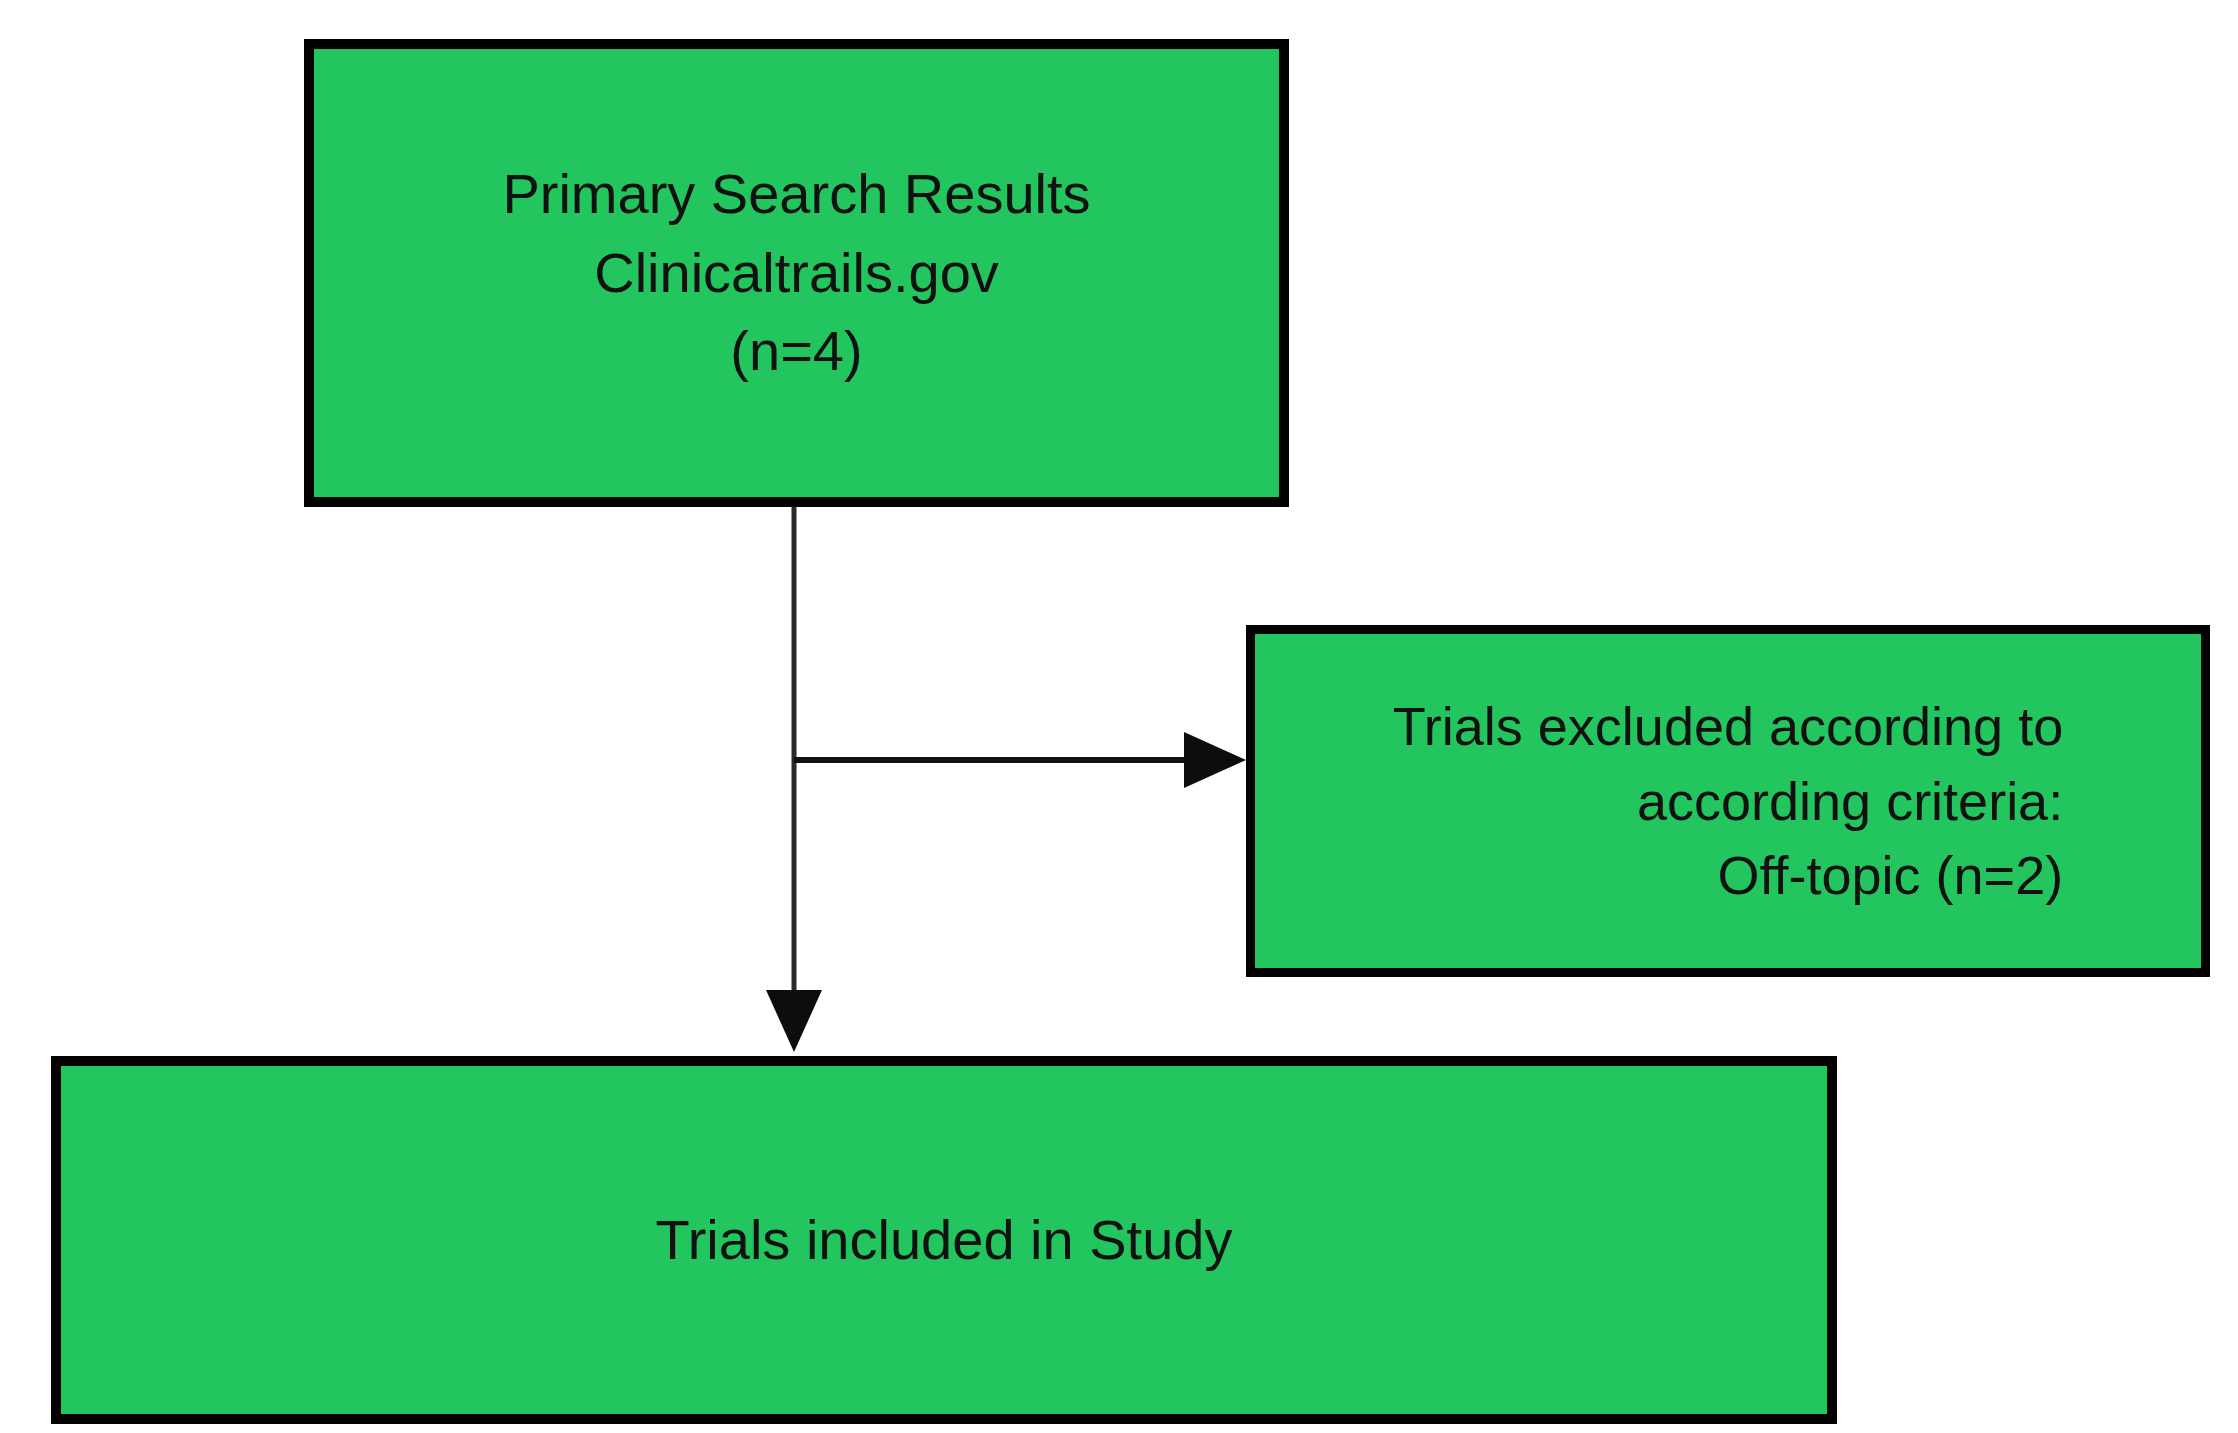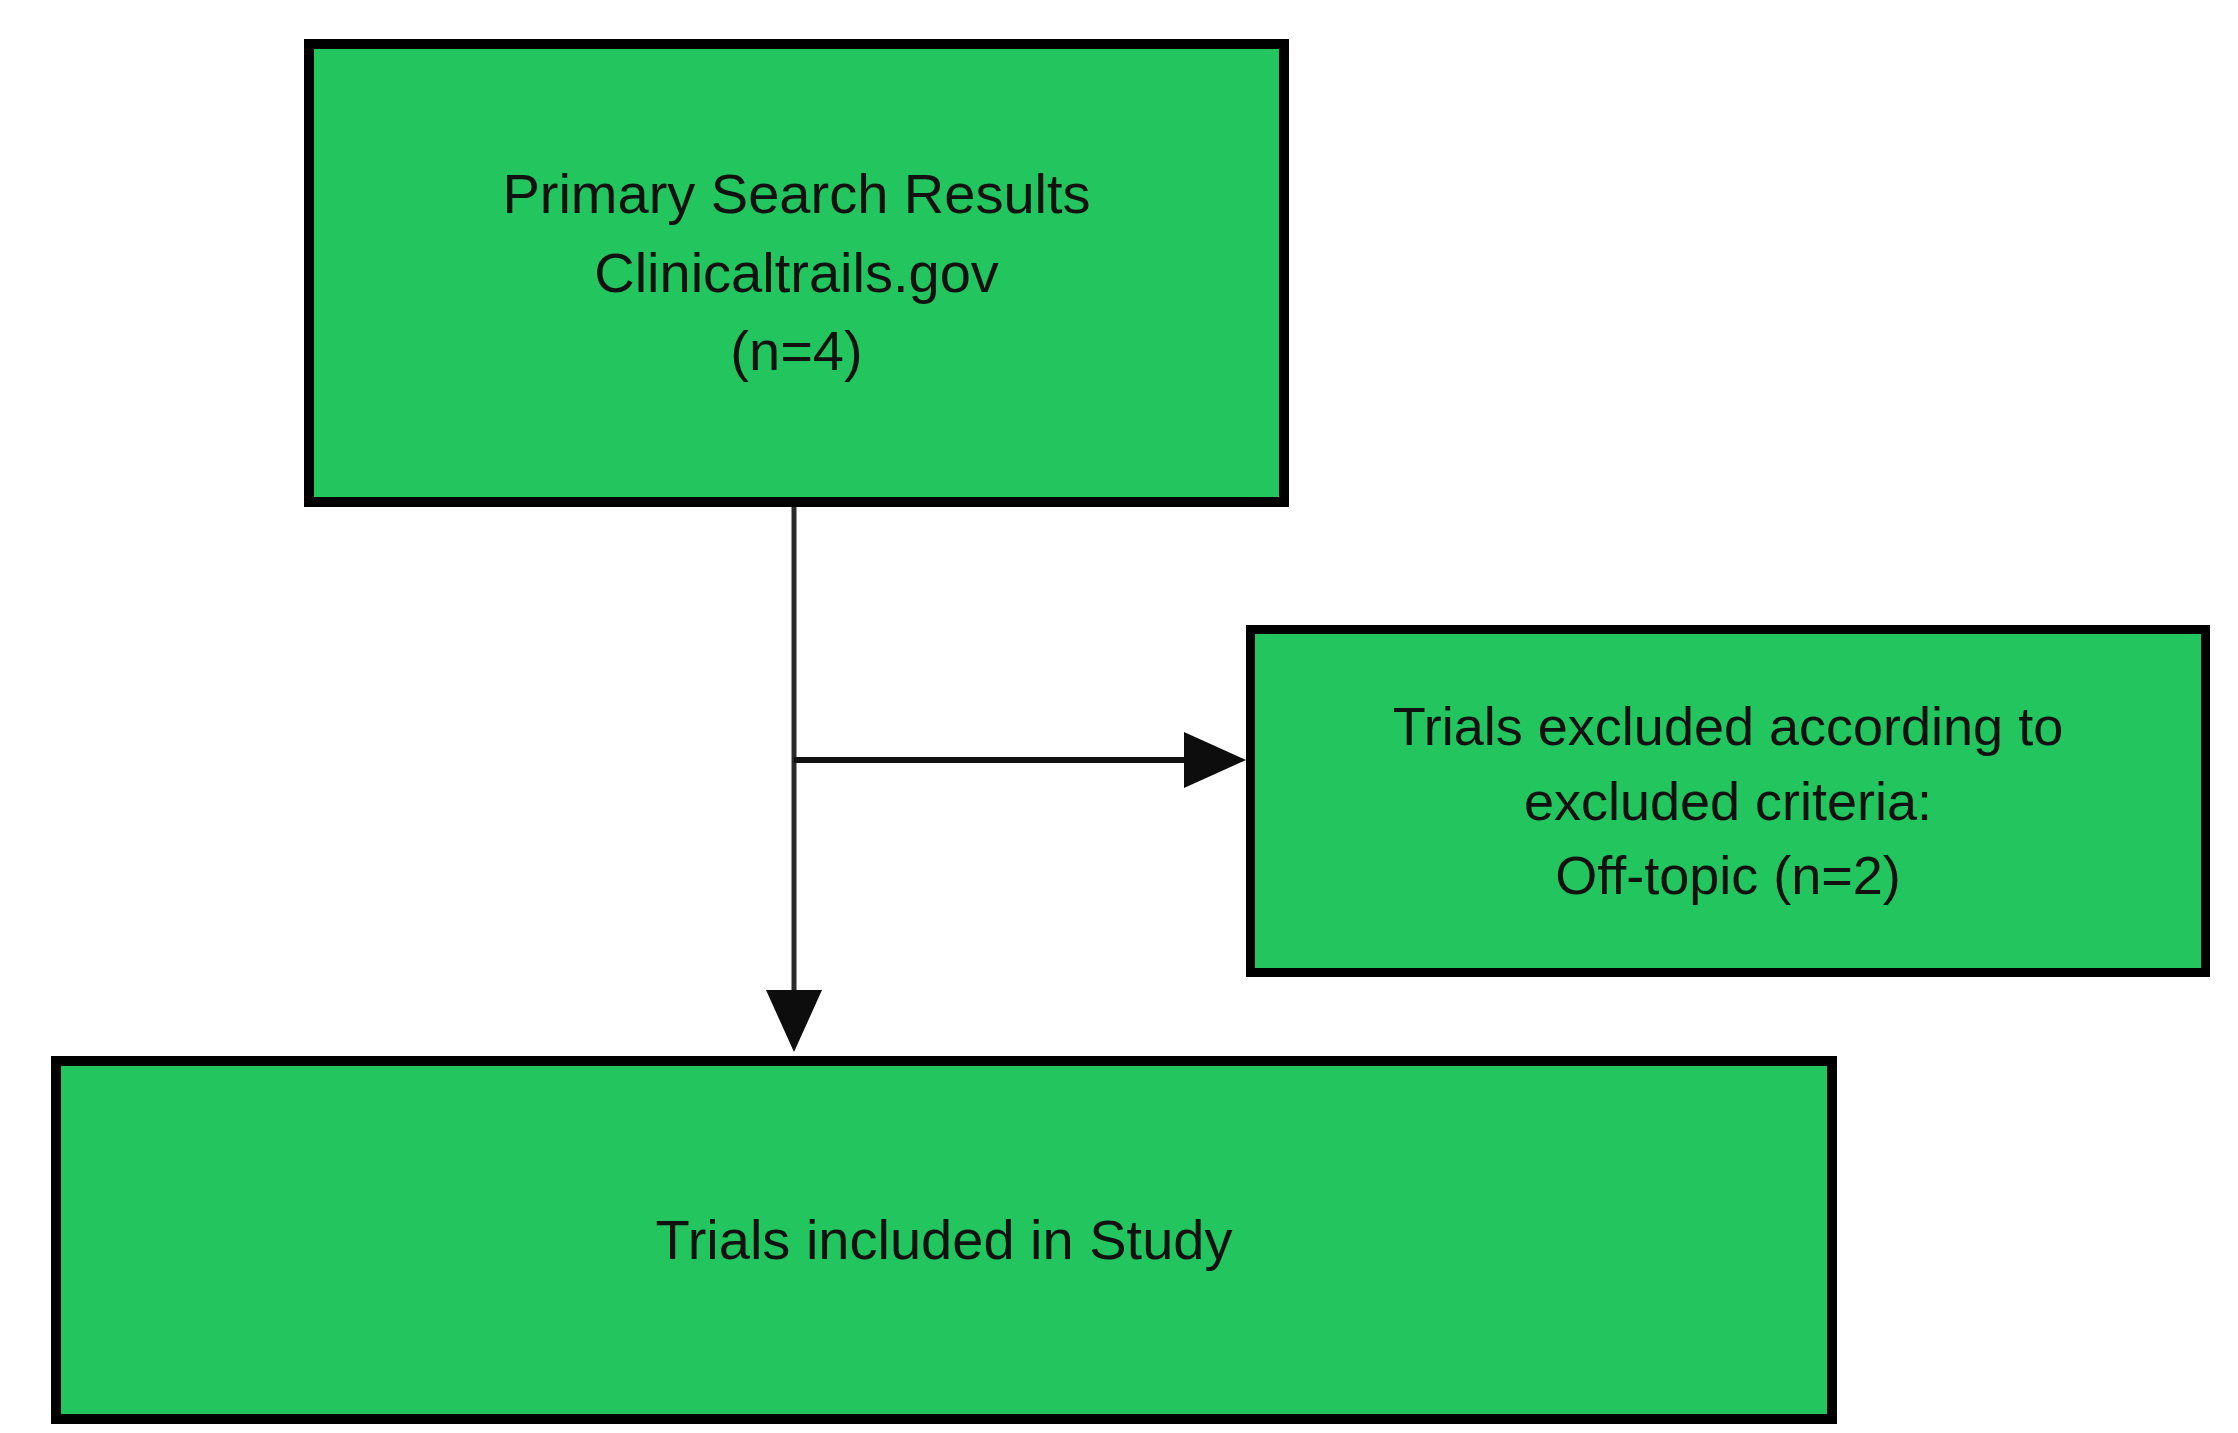--- a/index.html
+++ b/index.html
@@ -22,21 +22,21 @@
     justify-content: center;
     text-align: center;
   }
   .box .lines {
     font-size: 56px;
     line-height: 1.4;
     white-space: nowrap;
   }
   .box-primary   { left: 304px;  top: 39px;   width: 985px;  height: 468px; }
   .box-excluded  { left: 1246px; top: 625px;  width: 964px;  height: 352px; border-width: 9px; }
-  .box-excluded .lines { font-size: 54px; line-height: 1.38; }
+  .box-excluded .lines { font-size: 54px; line-height: 1.38; text-align: right; }
   .box-included  { left: 51px;   top: 1056px; width: 1786px; height: 368px; }
   .connectors {
     position: absolute;
     left: 0; top: 0;
     width: 2238px;
     height: 1433px;
   }
 </style>
 </head>
 <body>
@@ -47,21 +47,21 @@
     <div class="lines">
       <div>Primary Search Results</div>
       <div>Clinicaltrails.gov</div>
       <div>(n=4)</div>
     </div>
   </div>
 
   <div class="box box-excluded">
     <div class="lines">
       <div>Trials excluded according to</div>
-      <div>excluded criteria:</div>
+      <div>according criteria:</div>
       <div>Off-topic (n=2)</div>
     </div>
   </div>
 
   <div class="box box-included">
     <div class="lines">
       <div>Trials included in Study</div>
     </div>
   </div>
 

